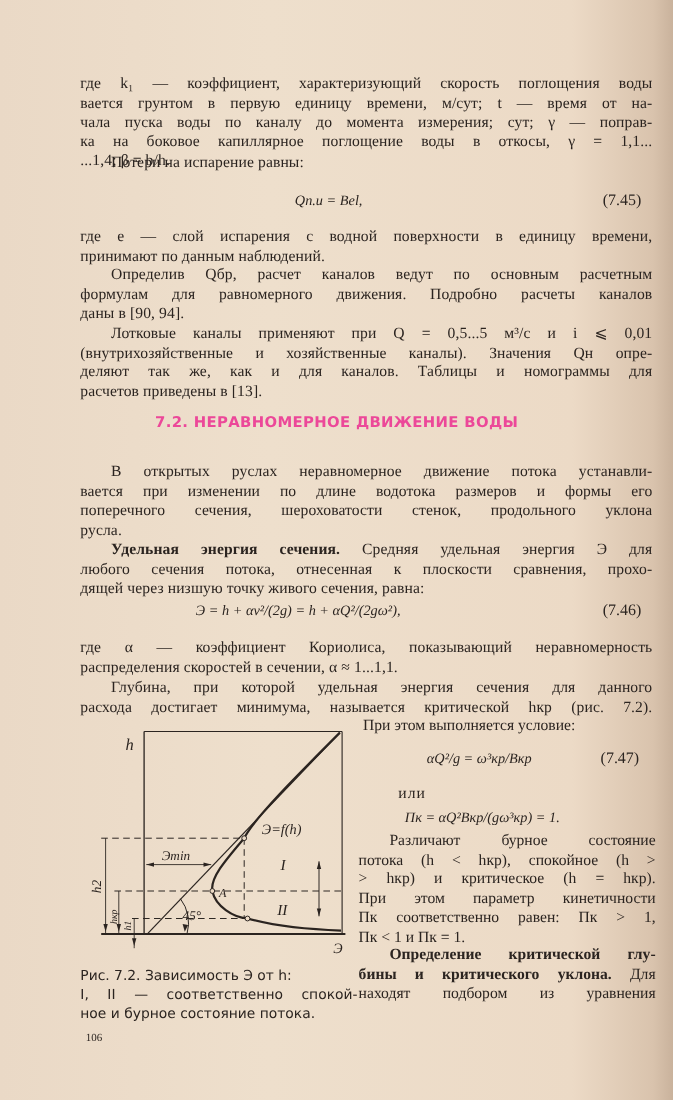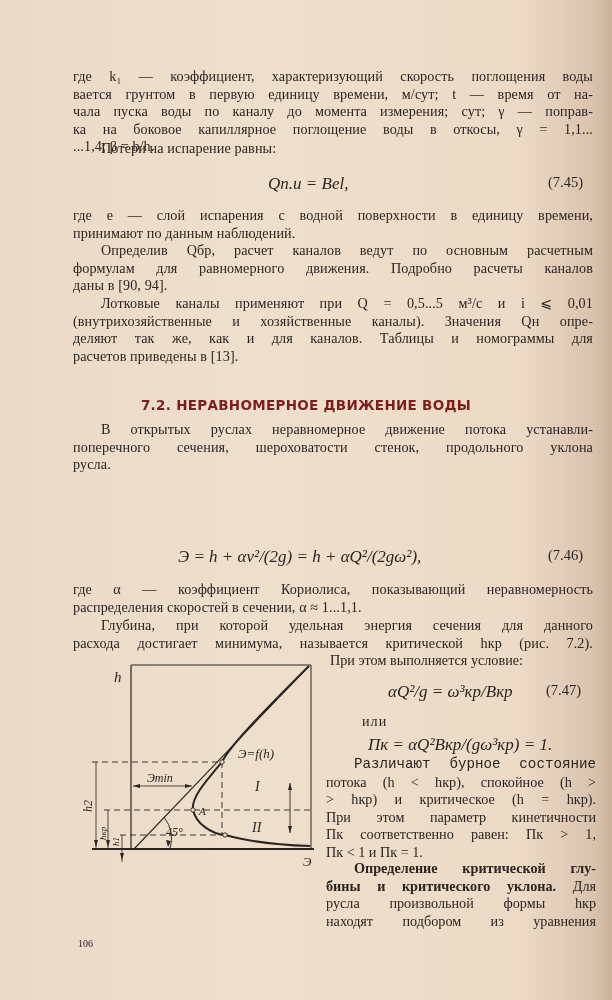--- a/index.html
+++ b/index.html
@@ -11,27 +11,27 @@
   }
   .page { position:absolute; left:0; top:0; width:612px; height:1000px; }
   .para {
     position:absolute; left:73px; width:520px;
     font-size:14.2px; line-height:17.6px; text-align:justify;
     letter-spacing:0.1px;
   }
   .line { display:block; text-align:justify; text-align-last:justify; white-space:nowrap; }
   .line.last { text-align-last:left; }
   .formula {
-    position:absolute; font-size:17px; font-style:italic; white-space:nowrap;
+    position:absolute; font-size:13px; font-style:italic; white-space:nowrap;
   }
   .eqnum { position:absolute; font-size:14.5px; white-space:nowrap; }
   .heading {
-    position:absolute; left:0; width:612px; top:397px; text-align:center;
+    position:absolute; left:0; width:612px; top:376px; text-align:center;
     font-family: "DejaVu Sans", "Liberation Sans", sans-serif;
-    font-weight:bold; font-size:13.5px; letter-spacing:0.3px; color:#7f1d1d;
+    font-weight:bold; font-size:13.5px; letter-spacing:0.3px; color:#ec4899;
   }
   b.run { font-weight:bold; }
   .col2 { position:absolute; left:326px; width:270px; font-size:14.2px; line-height:17.6px; }
   .caption {
     position:absolute; left:73px; top:878px; width:252px;
     font-family:"DejaVu Sans", "Liberation Sans", sans-serif; font-size:12.6px; line-height:17px;
   }
   .pageno { position:absolute; left:78px; top:938px; font-size:10px; }
   svg text { font-family:"Liberation Serif", "DejaVu Serif", serif; font-style:italic; fill:#2b2420; }
 </style>
@@ -70,24 +70,30 @@
     <span class="line" style="padding-left:28px;">Лотковые каналы применяют при Q = 0,5...5 м³/с и i ⩽ 0,01</span>
     <span class="line">(внутрихозяйственные и хозяйственные каналы). Значения Qн опре-</span>
     <span class="line">деляют так же, как и для каналов. Таблицы и номограммы для</span>
     <span class="line last">расчетов приведены в [13].</span>
   </div>
 
   <div class="heading">7.2. НЕРАВНОМЕРНОЕ ДВИЖЕНИЕ ВОДЫ</div>
 
   <div class="para" style="top:421px;">
     <span class="line" style="padding-left:28px;">В открытых руслах неравномерное движение потока устанавли-</span>
+    <span class="line">вается при изменении по длине водотока размеров и формы его</span>
     <span class="line">поперечного сечения, шероховатости стенок, продольного уклона</span>
     <span class="line last">русла.</span>
   </div>
 
+  <div class="para" style="top:492px;">
+    <span class="line" style="padding-left:28px;"><b class="run">Удельная энергия сечения.</b><span> Средняя удельная энергия Э для</span></span>
+    <span class="line">любого сечения потока, отнесенная к плоскости сравнения, прохо-</span>
+    <span class="line last">дящей через низшую точку живого сечения, равна:</span>
+  </div>
 
   <div class="formula" style="left:178px; top:547px;">Э = h + αv²/(2g) = h + αQ²/(2gω²),</div>
   <div class="eqnum" style="left:548px; top:547px;">(7.46)</div>
 
   <div class="para" style="top:581px;">
     <span class="line">где α — коэффициент Кориолиса, показывающий неравномерность</span>
     <span class="line last">распределения скоростей в сечении, α ≈ 1...1,1.</span>
   </div>
 
   <div class="para" style="top:617px;">
@@ -95,32 +101,31 @@
     <span class="line">расхода достигает минимума, называется критической hкр (рис. 7.2).</span>
   </div>
 
   <div class="col2" style="top:652px; left:330px;">При этом выполняется условие:</div>
   <div class="formula" style="left:388px; top:682px;">αQ²/g = ω³кр/Bкр</div>
   <div class="eqnum" style="left:546px; top:682px;">(7.47)</div>
   <div class="col2" style="top:713px; left:362px; letter-spacing:1px;">или</div>
   <div class="formula" style="left:368px; top:735px;">Пк = αQ²Bкр/(gω³кр) = 1.</div>
 
   <div class="col2" style="top:756px; width:270px;">
-    <span class="line" style="padding-left:28px;font-family:Liberation Mono, monospace;">Различают бурное состояние</span>
+    <span class="line" style="padding-left:28px;">Различают бурное состояние</span>
     <span class="line">потока (h &lt; hкр), спокойное (h &gt;</span>
     <span class="line">&gt; hкр) и критическое (h = hкр).</span>
     <span class="line">При этом параметр кинетичности</span>
     <span class="line">Пк соответственно равен: Пк &gt; 1,</span>
     <span class="line last">Пк &lt; 1 и Пк = 1.</span>
   </div>
 
   <div class="col2" style="top:860px; width:270px;">
     <span class="line" style="padding-left:28px;"><b class="run">Определение критической глу-</b></span>
     <span class="line"><b class="run">бины и критического уклона.</b><span> Для</span></span>
-    <span class="line">русла произвольной формы hкр</span>
     <span class="line">находят подбором из уравнения</span>
   </div>
 
   <svg style="position:absolute; left:0; top:0;" width="612" height="1000" viewBox="0 0 612 1000">
     <g stroke="#2b2420" fill="none">
 
       <line x1="131" y1="665" x2="131" y2="850" stroke-width="1.2"></line>
       <line x1="131" y1="665" x2="311" y2="665" stroke-width="1"></line>
       <line x1="311" y1="665" x2="311" y2="849" stroke-width="1"></line>
       <line x1="92" y1="849" x2="314" y2="849" stroke-width="1.8"></line>
@@ -165,15 +170,20 @@
     <text x="147" y="782" font-size="12">Эmin</text>
     <text x="199" y="815" font-size="11">A</text>
     <text x="255" y="791" font-size="14">I</text>
     <text x="252" y="832" font-size="14">II</text>
     <text x="166" y="836" font-size="12">45°</text>
     <text x="0" y="0" font-size="12" transform="translate(92,812) rotate(-90)">h2</text>
     <text x="0" y="0" font-size="9" transform="translate(106,840) rotate(-90)">hкр</text>
     <text x="0" y="0" font-size="9" transform="translate(119,846) rotate(-90)">h1</text>
   </svg>
 
+  <div class="caption">
+    <div>Рис. 7.2. Зависимость Э от h:</div>
+    <div style="text-align:justify; text-align-last:justify;">I, II — соответственно спокой-</div>
+    <div>ное и бурное состояние потока.</div>
+  </div>
 
   <div class="pageno">106</div>
 </div>
 
 </body></html>

